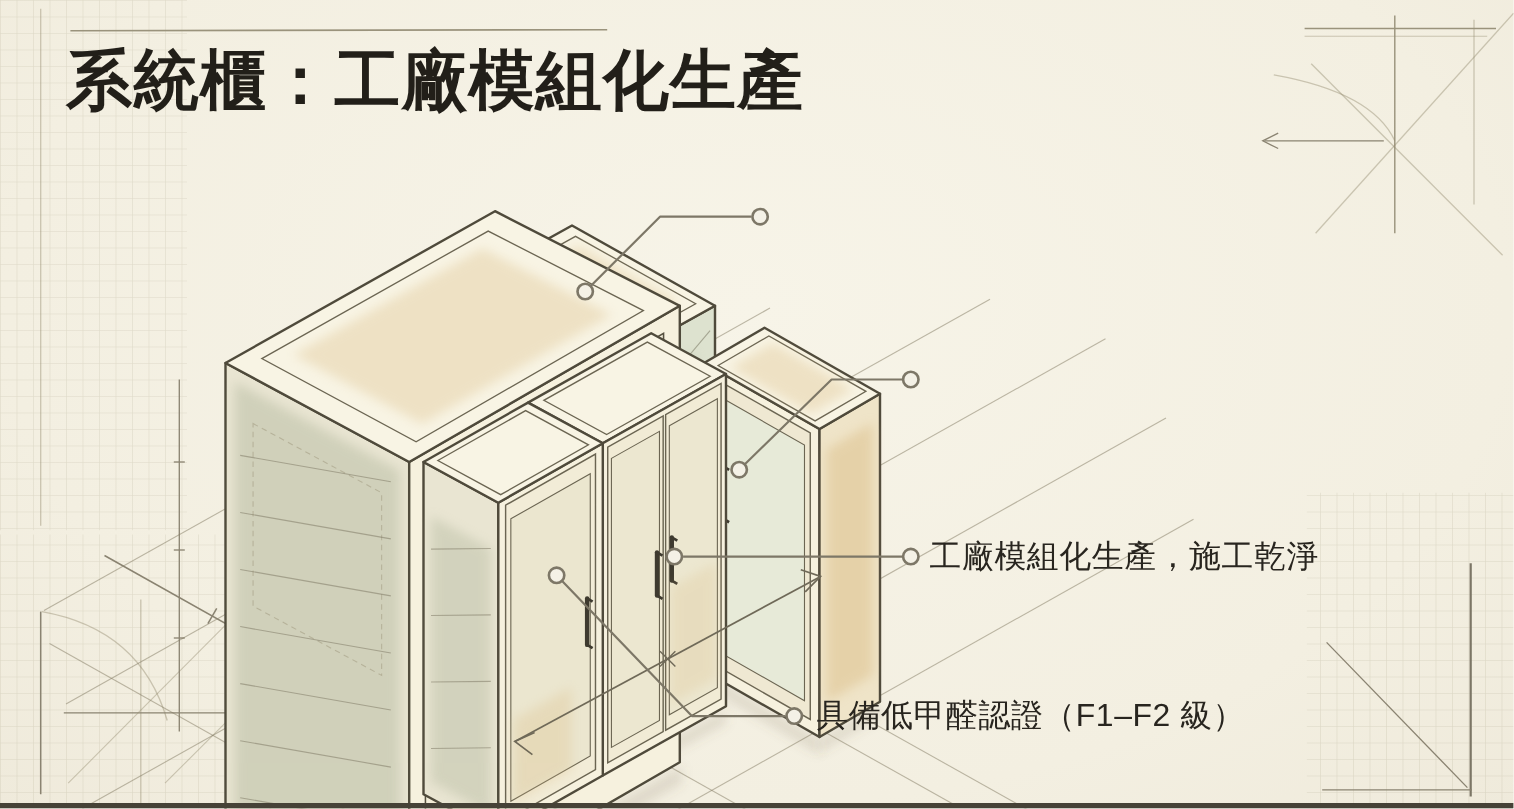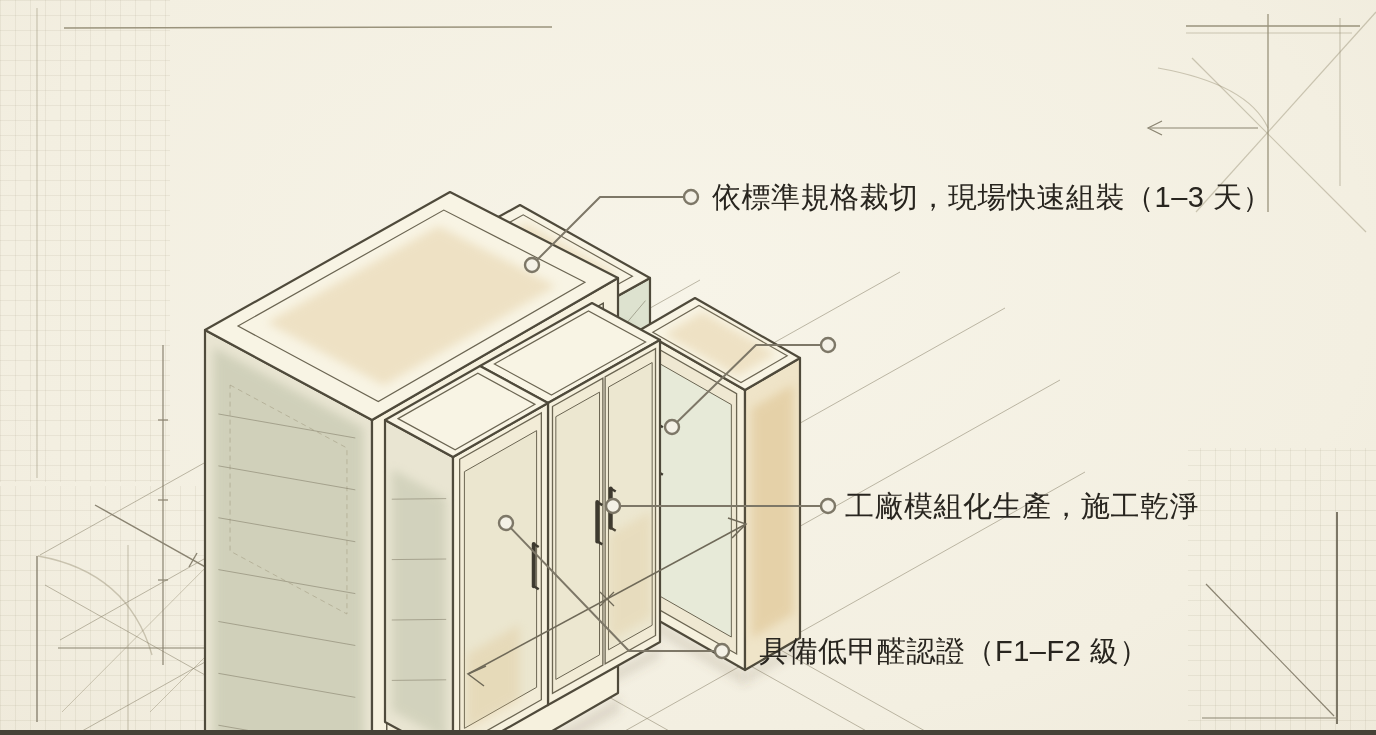--- a/index.html
+++ b/index.html
@@ -15,21 +15,21 @@
     font-size:60px;font-weight:900;color:#221f19;letter-spacing:1px;
     white-space:nowrap;
   }
   .callout{
     position:absolute;font-size:29px;font-weight:500;color:#28251f;
     letter-spacing:0.5px;white-space:nowrap;line-height:36px;
   }
   .c1{left:712px;top:179px;}
   .c2{left:845px;top:327px;}
   .c3{left:845px;top:488px;}
-  .c4{left:759px;top:633px;}
+  .c4{left:742px;top:633px;}
 </style>
 </head>
 <body>
 
 <div id="stage">
   <svg id="scene" width="1376" height="735" viewBox="0 0 1376 735">
     <defs>
       <pattern id="gp" width="15" height="15" patternUnits="userSpaceOnUse">
         <path d="M15 0H0V15" fill="none" stroke="rgba(152,143,112,0.28)" stroke-width="1"></path>
       </pattern>
@@ -221,17 +221,17 @@
         <circle cx="613" cy="506" r="7" fill="#f4f1e6" stroke="#7d7767" stroke-width="2.4"></circle>
         <circle cx="828" cy="506" r="7" fill="#f4f1e6" stroke="#7d7767" stroke-width="2.4"></circle>
         <circle cx="506" cy="523" r="7" fill="#f4f1e6" stroke="#7d7767" stroke-width="2.4"></circle>
         <circle cx="722" cy="651" r="7" fill="#f4f1e6" stroke="#7d7767" stroke-width="2.4"></circle>
       </g>
       <g>
         <rect x="0" y="730" width="1376" height="5" fill="#464237"></rect>
       </g>
     </svg>
 
-
-  <div class="callout c1">依標準規格裁切，現場快速組裝（1–3 天）</div>
+  <div class="slide-title">系統櫃：工廠模組化生產</div>
+
   <div class="callout c3">工廠模組化生產，施工乾淨</div>
   <div class="callout c4">具備低甲醛認證（F1–F2 級）</div>
 </div>
 
 </body></html>

